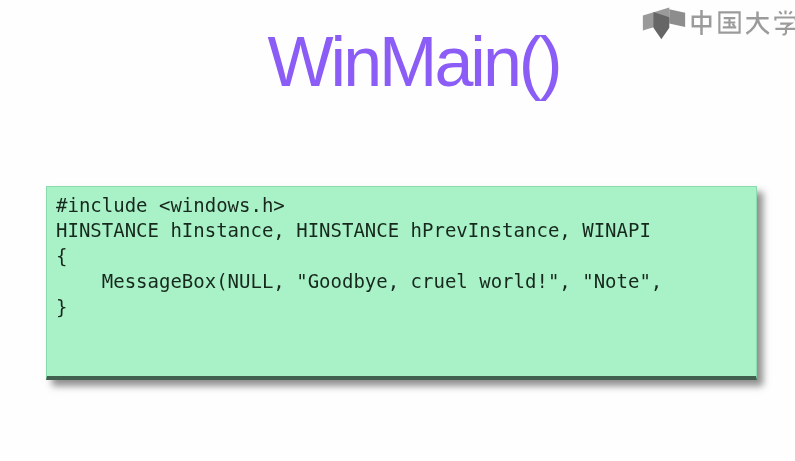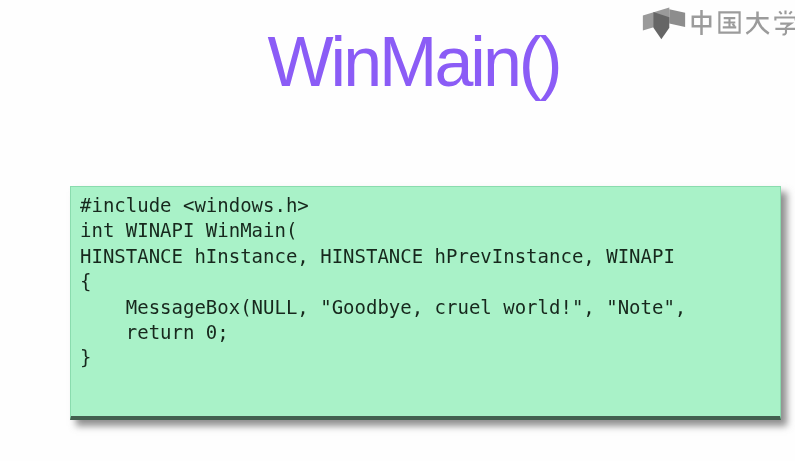--- a/index.html
+++ b/index.html
@@ -32,28 +32,27 @@
     align-items: center;
     color: #9b9b9b;
   }
   .site-logo .mark { display: block; }
   .site-logo .cjk { display: block; margin-left: 1px; }
   .code-block {
     position: absolute;
     left: 46px;
     top: 186px;
     width: 711px;
-    height: 234px;
+    height: 194px;
     background: #a9f2c8;
     border: 1px solid #8adcae;
     border-bottom: 4px solid #42604f;
     box-shadow: 6px 6px 7px rgba(105, 105, 105, 0.75);
     padding: 6px 0 0 9px;
     overflow: hidden;
-    margin-left: 24px;
   }
   .code-line {
     font-family: "DejaVu Sans Mono", monospace;
     font-size: 19px;
     line-height: 25.4px;
     color: #17281d;
     white-space: pre;
   }
   .watermark {
     position: absolute;
@@ -87,22 +86,20 @@
     <svg class="cjk" width="27" height="27" viewBox="0 0 28 28" aria-hidden="true">
       <path d="M2.5 9.5H25.5 M14 2.5V9.5 M14 9.5C13.2 16 8.5 22 2.5 25.5 M14 9.5C15.3 16.5 20 22 25.7 25.5" fill="none" stroke="currentColor" stroke-width="2.6"></path>
     </svg>
     <svg class="cjk" width="27" height="27" viewBox="0 0 28 28" aria-hidden="true">
       <path d="M7.5 2.5l2.5 2.8 M14 1.5v4 M20.5 2.5L18 5.3 M3.5 12V8.8H24.5V12 M8.5 15.2h11L14.5 18.6 M14.5 18.6V24.2q0 2.6 -3.6 2.2 M3.5 20.6h21" fill="none" stroke="currentColor" stroke-width="2.2"></path>
     </svg>
   </div>
 
   <div class="code-block">
     <div class="code-line">#include &lt;windows.h&gt;</div>
-    <div class="code-line">int WINAPI WinMain(</div>
     <div class="code-line">HINSTANCE hInstance, HINSTANCE hPrevInstance, WINAPI</div>
     <div class="code-line">{</div>
     <div class="code-line">    MessageBox(NULL, "Goodbye, cruel world!", "Note",</div>
-    <div class="code-line">    return 0;</div>
     <div class="code-line">}</div>
   </div>
 
 
 </div>
 
 </body></html>

